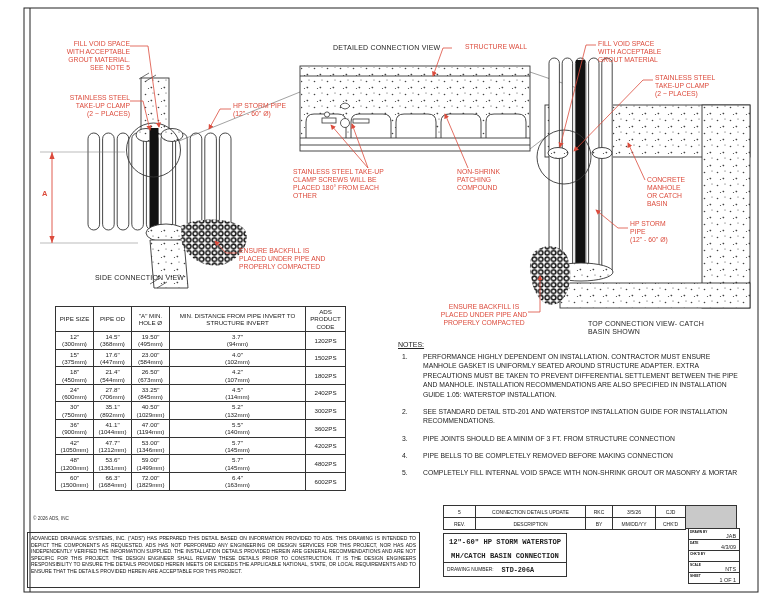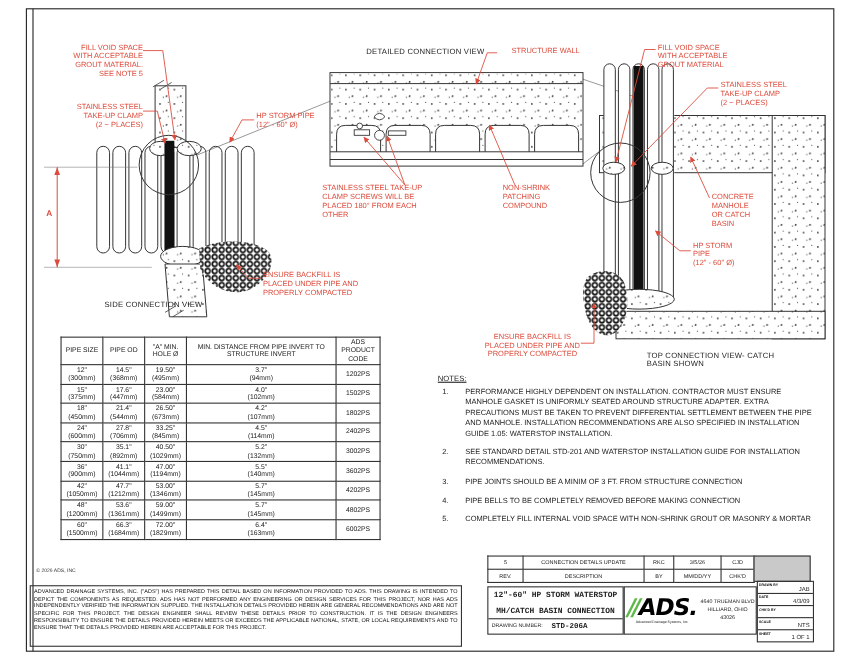--- a/index.html
+++ b/index.html
@@ -376,28 +376,20 @@
 
   <div class="tb-title">
     <div class="tt">12"-60" HP STORM WATERSTOP</div>
     <div class="tt">MH/CATCH BASIN CONNECTION</div>
     <div class="dn">
       <span class="l">DRAWING NUMBER:</span>
       <span class="v">STD-206A</span>
     </div>
   </div>
 
-  <div class="tb-logo">
-    <div class="logo">
-      <div class="mark"><span class="sl">//</span><span>ADS</span><span>.</span></div>
-      <div class="sub">Advanced Drainage Systems, Inc.</div>
-    </div>
-    <div class="addr lbl-static" style="white-space:pre-line">4640 TRUEMAN BLVD
-HILLIARD, OHIO 43026</div>
-  </div>
 
   <div class="meta">
       <div class="mrow">
         <span class="ml">DRAWN BY</span>
         <span class="mv">JAB</span>
       </div>
       <div class="mrow">
         <span class="ml">DATE</span>
         <span class="mv">4/3/09</span>
       </div>

